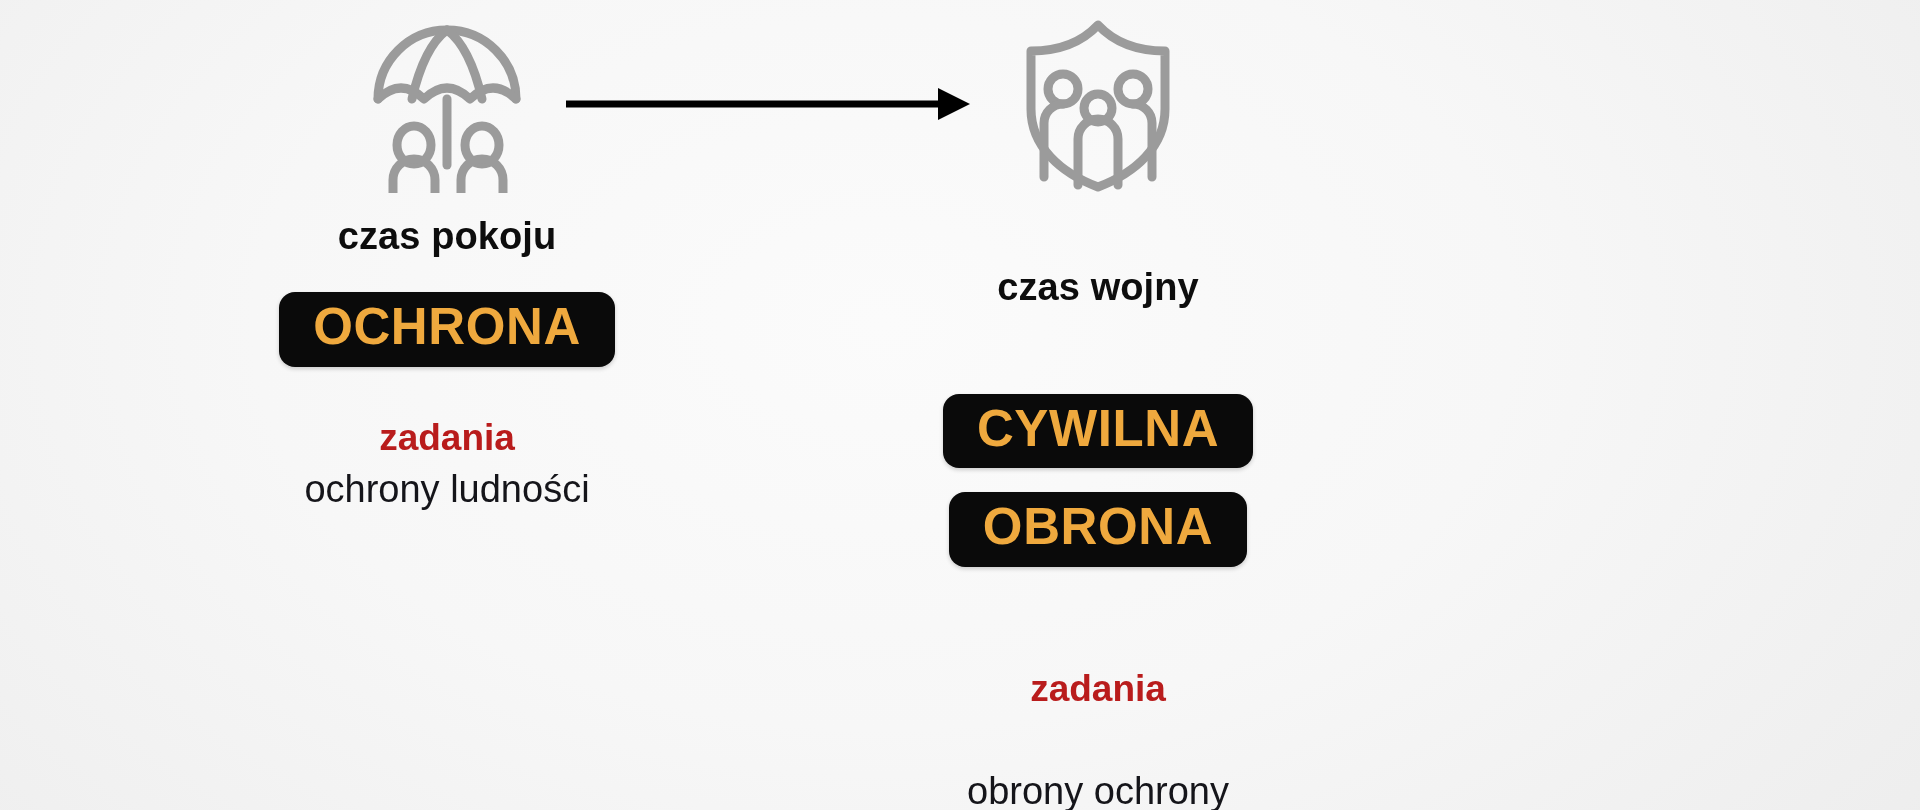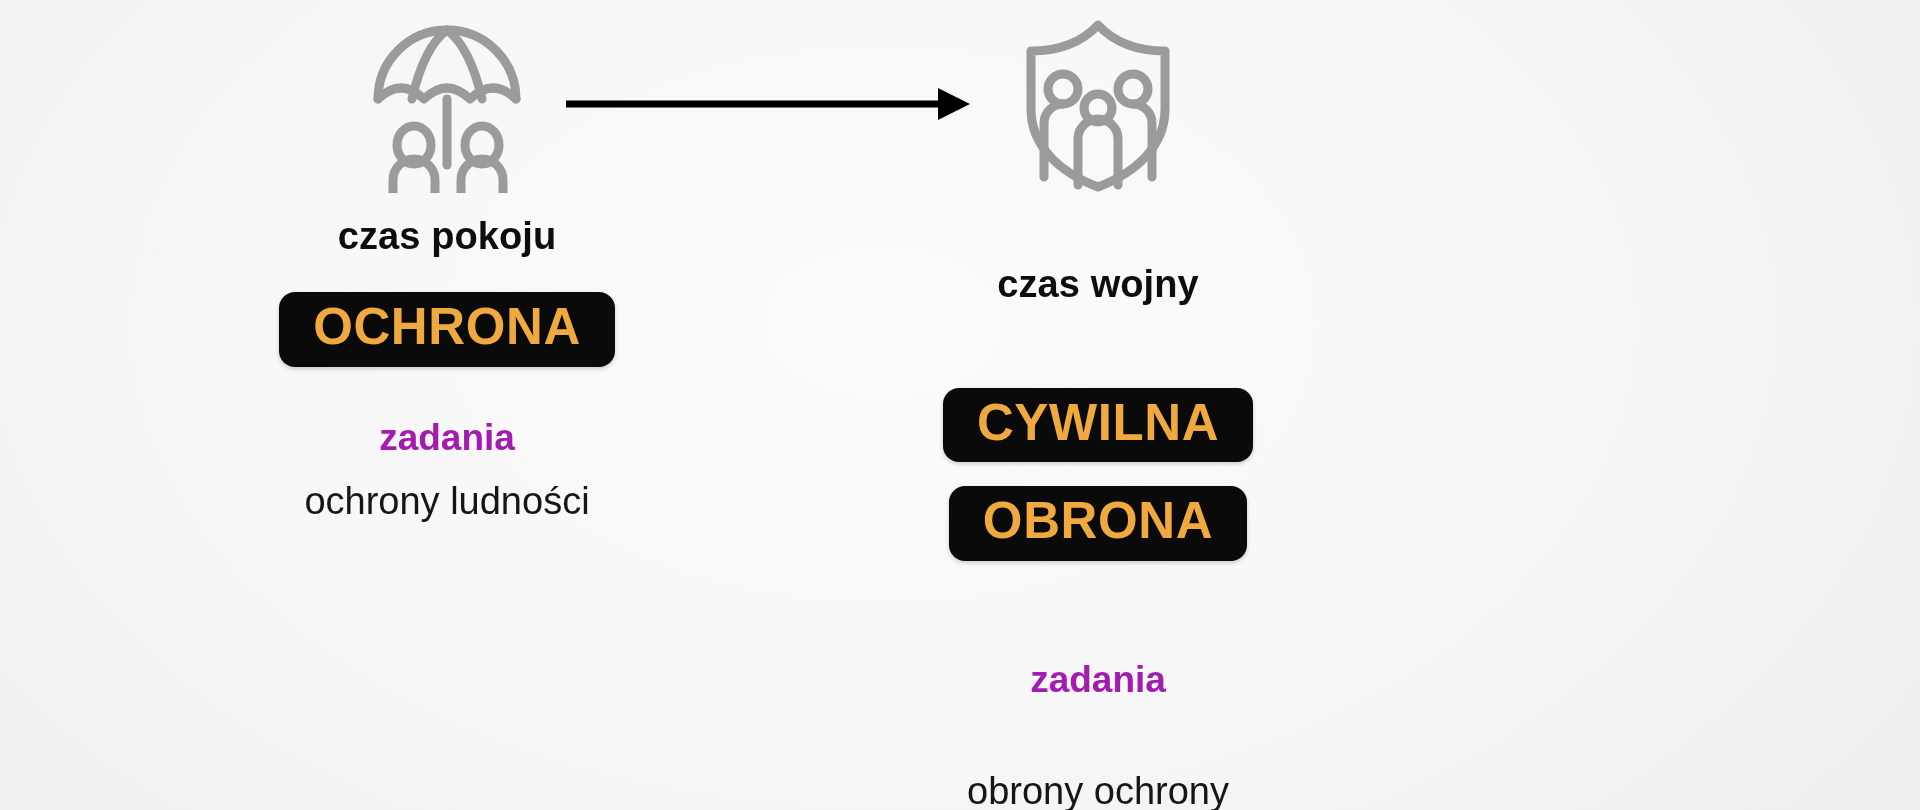--- a/index.html
+++ b/index.html
@@ -72,25 +72,25 @@
     color: #efa93e;
     line-height: 1.03;
     letter-spacing: 0.6px;
     white-space: nowrap;
   }
 
   .tasks-heading {
     margin-top: 52px;
     font-size: 37px;
     font-weight: bold;
-    color: #a21caf;
+    color: #b91c1c;
     line-height: 1;
   }
   .tasks-detail {
-    margin-top: 26px;
+    margin-top: 14px;
     font-size: 38px;
     font-weight: normal;
     color: #15151a;
     line-height: 1;
     white-space: nowrap;
   }
 
   
   .arrow {
     position: absolute;

